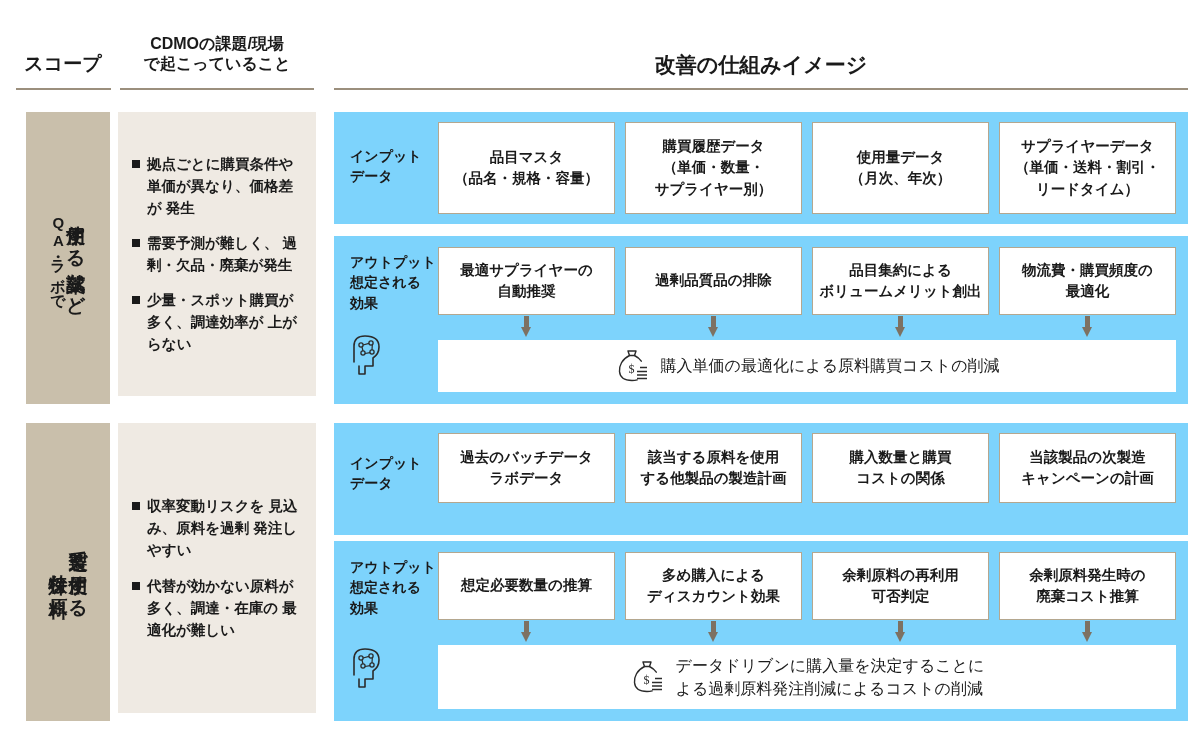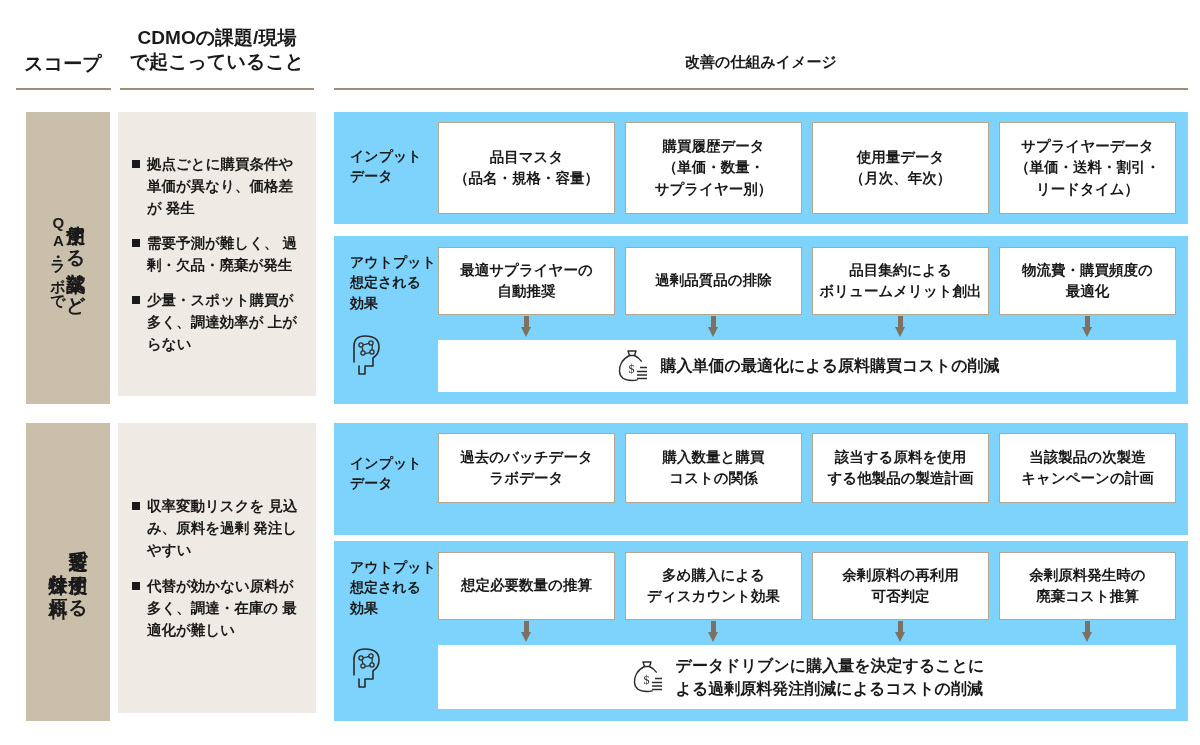--- a/index.html
+++ b/index.html
@@ -36,22 +36,22 @@
     font-weight: 700;
     color: #1a1a1a;
     line-height: 1.28;
   }
   .hdr-rule {
     position: absolute;
     height: 2px;
     background: #9b8f7d;
   }
   .hdr-scope      { left: 12px;  top: 52px; width: 102px; font-size: 19px; }
-  .hdr-issue      { left: 118px; top: 26px; width: 198px; font-size: 19px; }
-  .hdr-mechanism  { left: 334px; top: 52px; width: 854px; font-size: 15px; }
+  .hdr-issue      { left: 118px; top: 34px; width: 198px; font-size: 16px; }
+  .hdr-mechanism  { left: 334px; top: 52px; width: 854px; font-size: 21px; }
 
   .rule-scope     { left: 16px;  top: 88px; width: 95px; }
   .rule-issue     { left: 120px; top: 88px; width: 194px; }
   .rule-mechanism { left: 334px; top: 88px; width: 854px; }
 
   
   .band {
     position: absolute;
     left: 0;
     width: 1200px;
@@ -244,21 +244,21 @@
   .band-1 .summary { top: 104px; height: 52px; }
   .band-2 .summary { top: 104px; height: 64px; }
 
   .summary-inner {
     display: flex;
     align-items: center;
     gap: 12px;
   }
   .summary-text {
     font-size: 16px;
-    font-weight: 700;
+    font-weight: 400;
     line-height: 1.45;
     color: #1a1a1a;
     white-space: pre-line;
   }
 
   .brain-icon {
     position: absolute;
     left: 14px;
     width: 56px;
     height: 48px;
@@ -395,24 +395,24 @@
 最適化が難しい</li>
       </ul>
     </div>
 
     <div class="panel panel-input">
       <div class="panel-label label-input">インプット
 データ</div>
       <div class="boxrow">
         <div class="wbox">過去のバッチデータ
 ラボデータ</div>
+        <div class="wbox">該当する原料を使用
+する他製品の製造計画</div>
         <div class="wbox">購入数量と購買
 コストの関係</div>
-        <div class="wbox">該当する原料を使用
-する他製品の製造計画</div>
         <div class="wbox">当該製品の次製造
 キャンペーンの計画</div>
       </div>
     </div>
 
     <div class="panel panel-output">
       <div class="panel-label label-output">アウトプット
 想定される
 効果</div>
 

